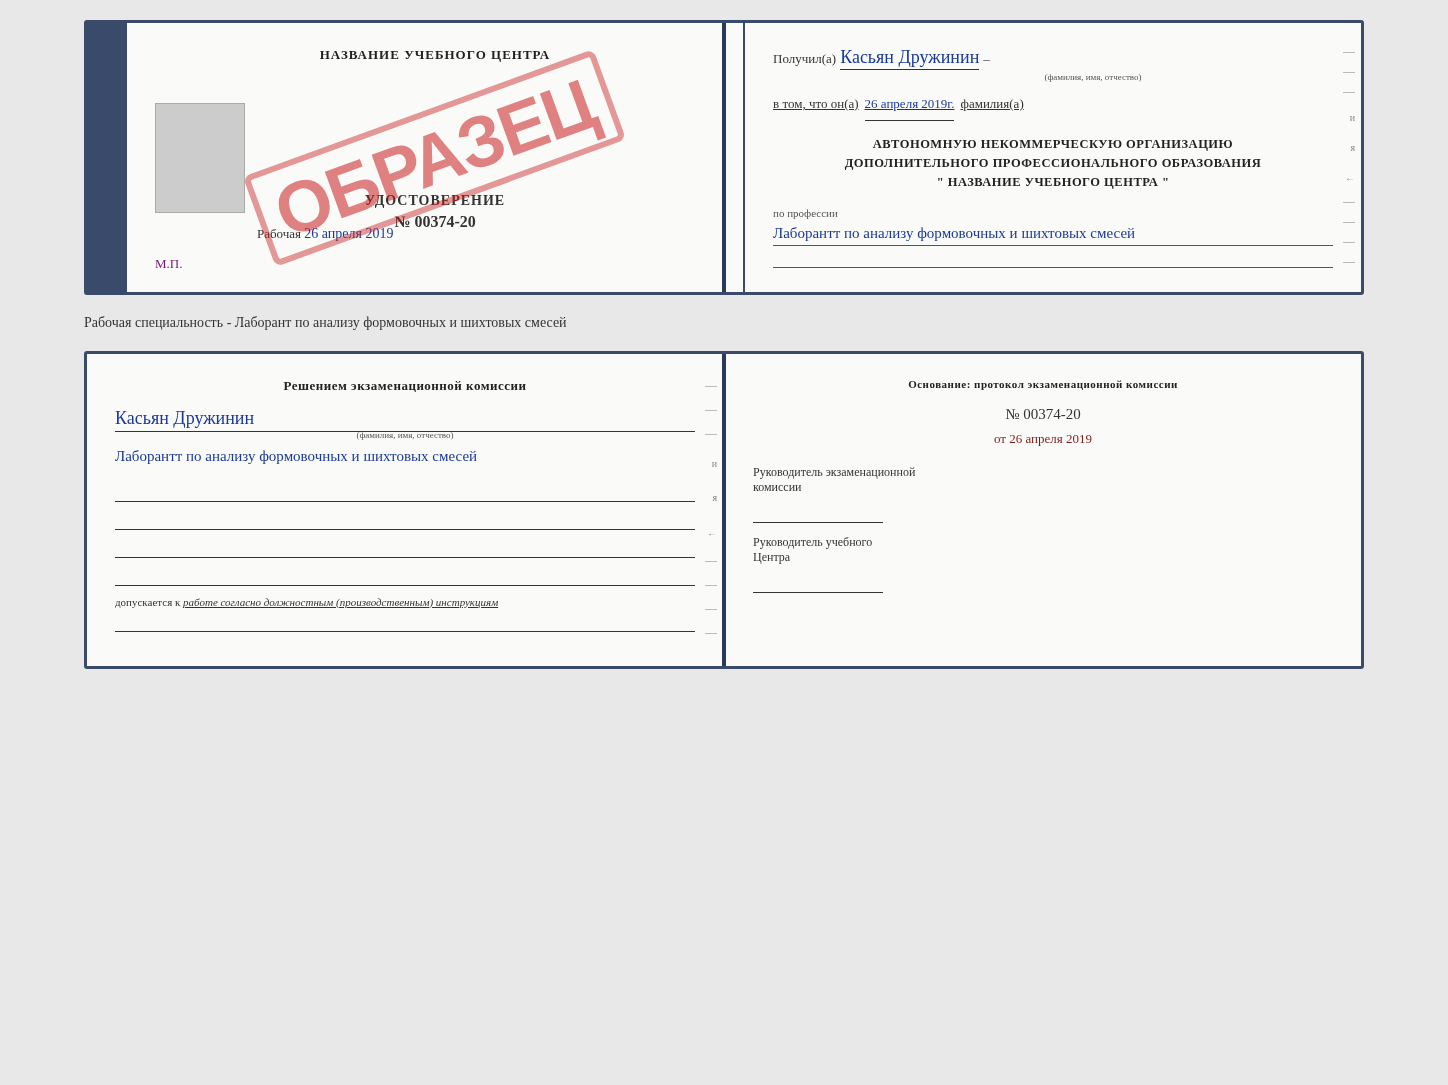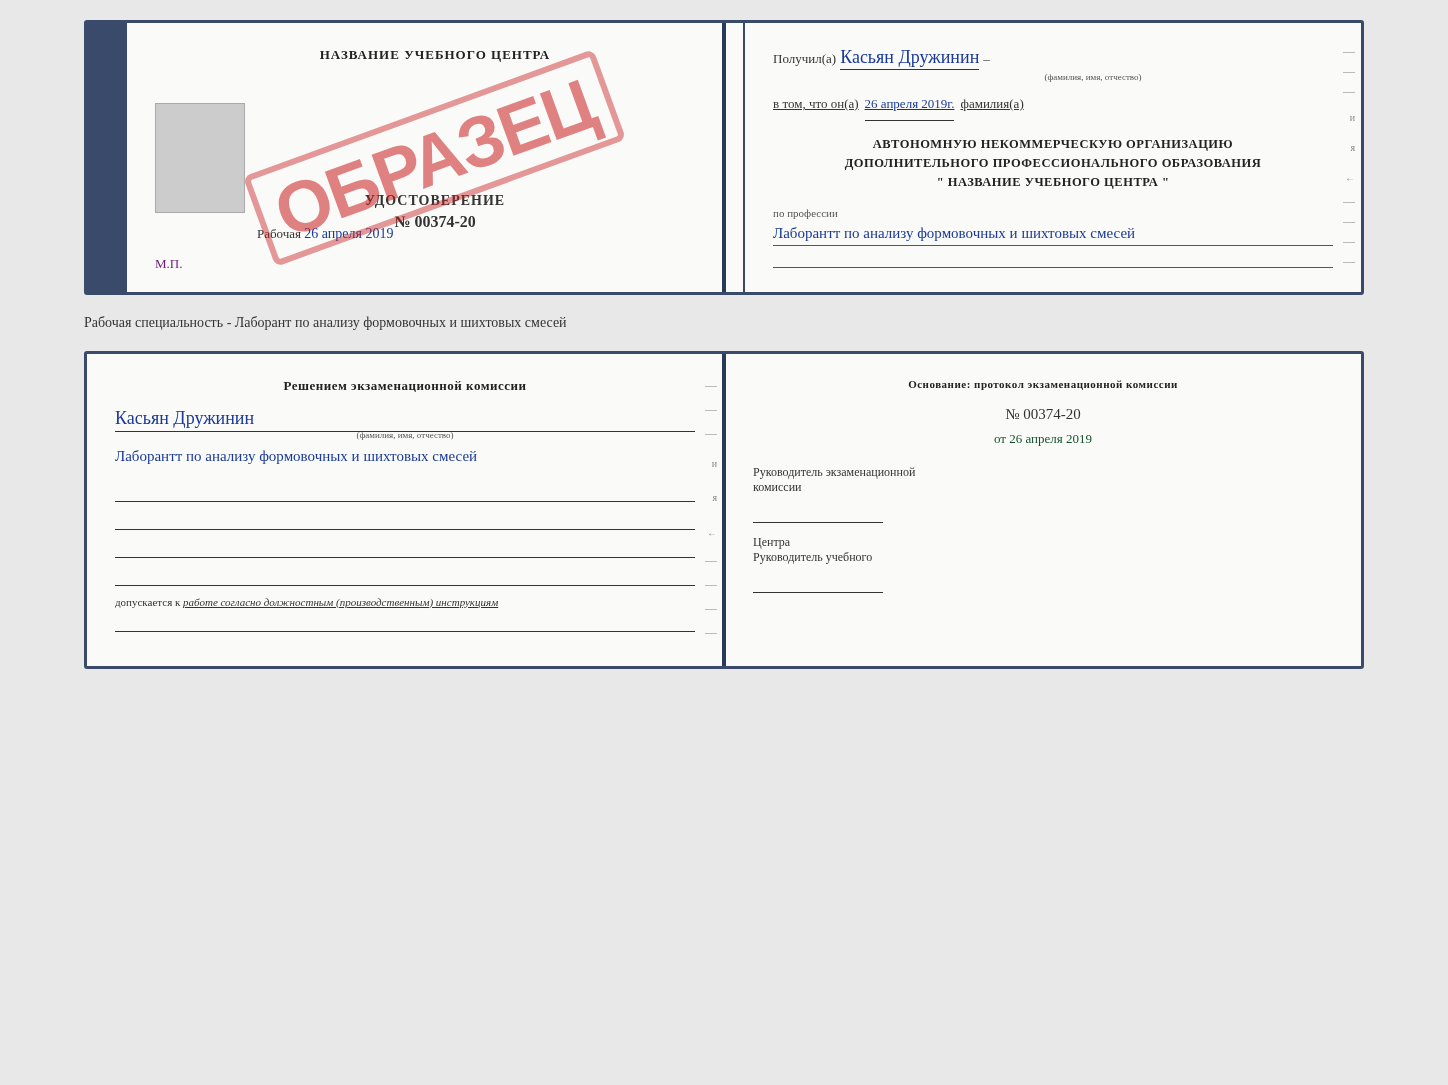--- a/index.html
+++ b/index.html
@@ -351,21 +351,21 @@
     .protokol-number {
       text-align: center;
       font-size: 15px;
       color: #333;
       margin-bottom: 8px;
     }
 
     .ot-date {
       text-align: center;
       font-size: 13px;
-      color: #14532d;
+      color: #7f1d1d;
       margin-bottom: 18px;
     }
 
     .predsedatel-block {
       font-size: 12px;
       color: #333;
       margin-bottom: 12px;
     }
 
     .sig-line {
@@ -508,19 +508,19 @@
         <span>26 апреля 2019</span>
       </div>
 
       <div class="predsedatel-block">
         <div>Руководитель экзаменационной</div>
         <div>комиссии</div>
         <div class="sig-line"></div>
       </div>
 
       <div class="rukovoditel-block">
+        <div>Руководитель учебного</div>
         <div>Центра</div>
-        <div>Руководитель учебного</div>
         <div class="sig-line"></div>
       </div>
     </div>
   </div>
 </div>
 
 </body></html>

